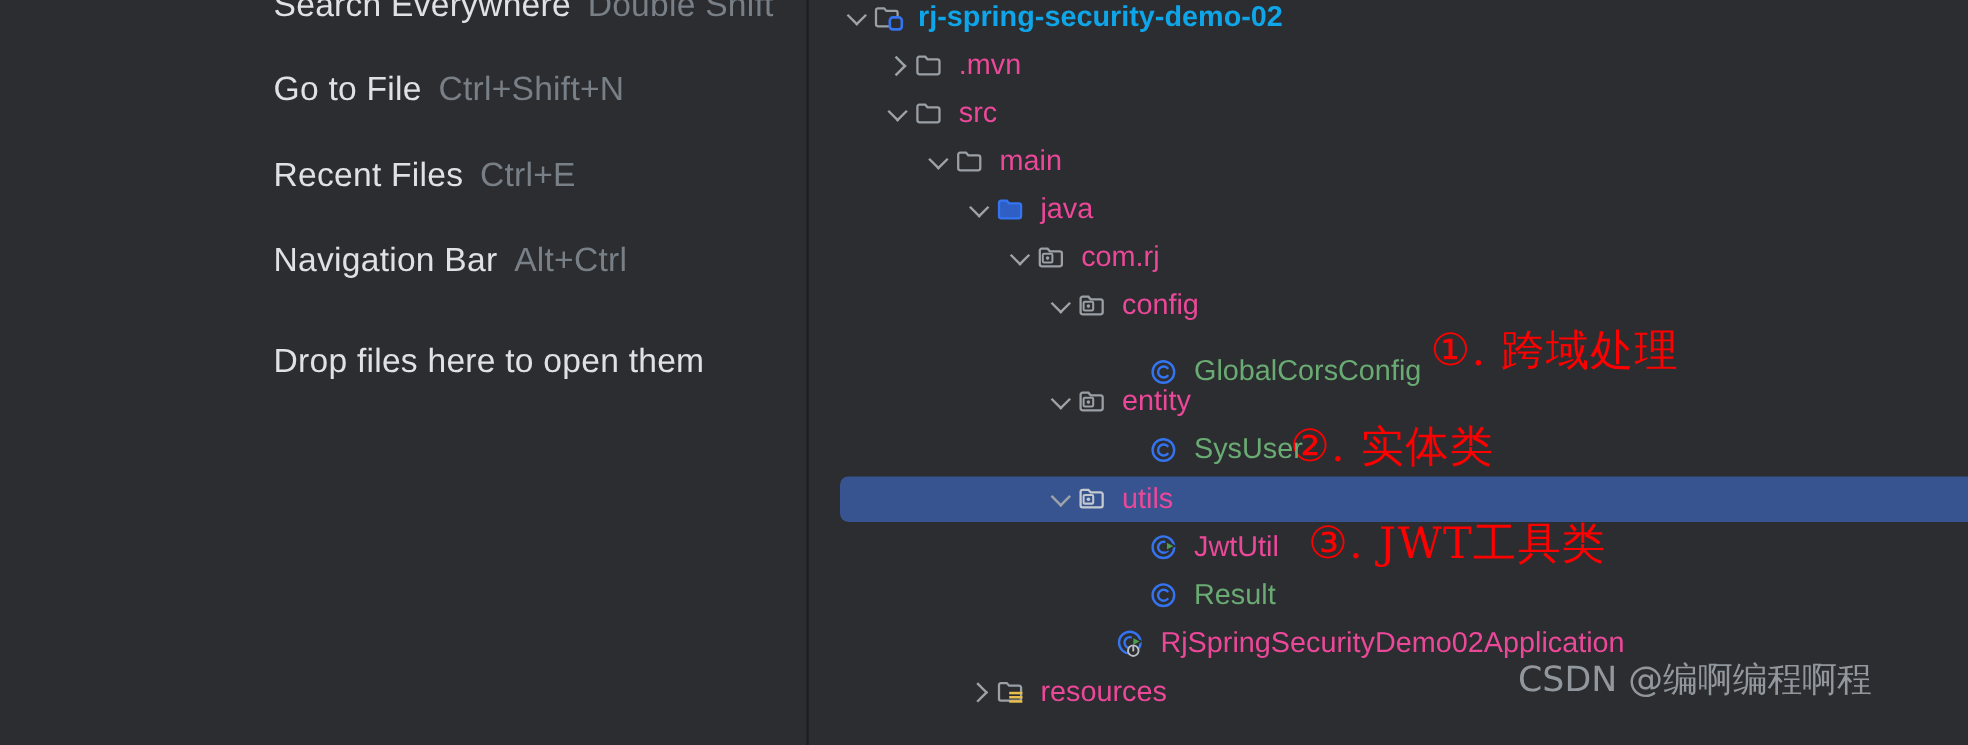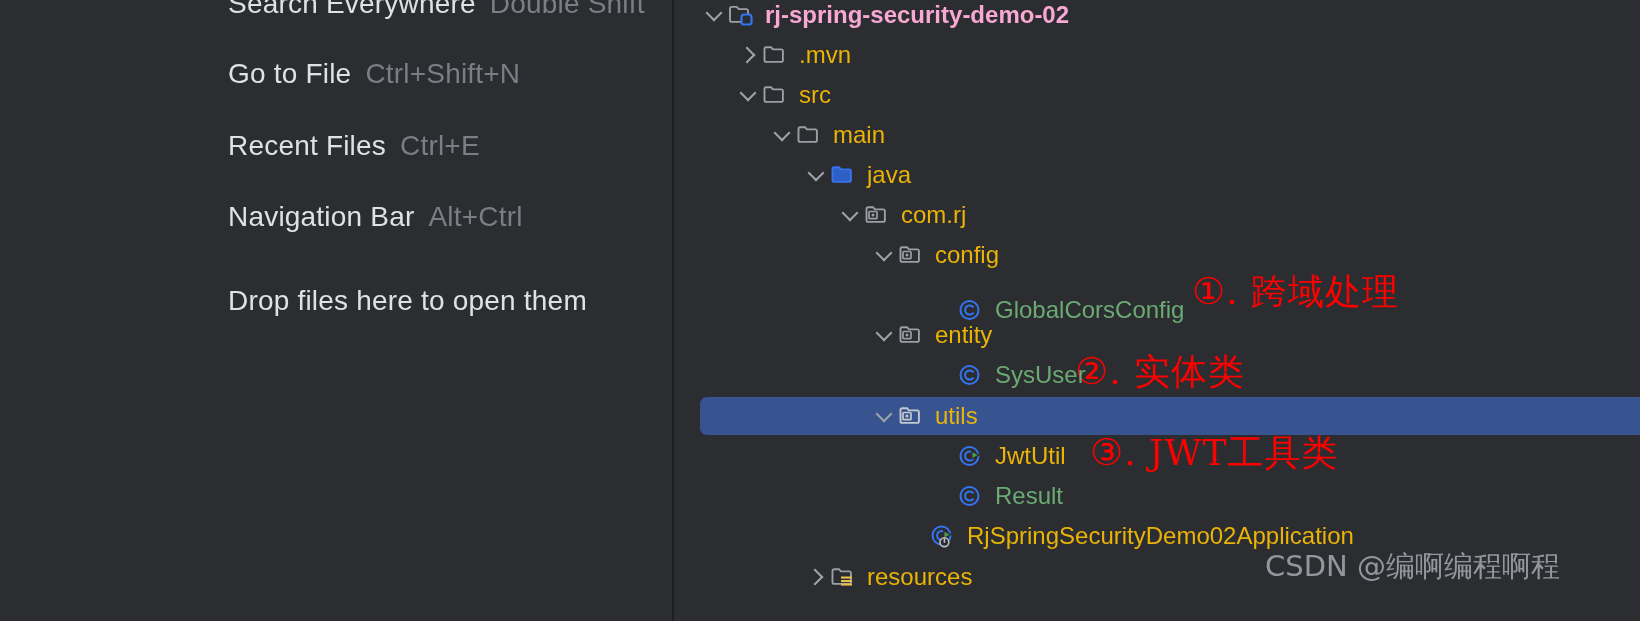--- a/index.html
+++ b/index.html
@@ -123,23 +123,23 @@
     flex: 0 0 auto;
     width: 28px;
     height: 26px;
     margin-right: 9px;
     position: relative;
     display: inline-block;
   }
   .ic svg { display: block; }
 
   .label { font-size: 24px; line-height: 26px; }
-  .label.bold { font-weight: bold; color: #f9a8d4; }
+  .label.bold { font-weight: bold; color: #0ea5e9; }
   .label.green { color: #6aab73; }
-  .label.plain { color: #eab308; }
+  .label.plain { color: #ec4899; }
 
   
   .annot {
     position: absolute;
     color: #ff0000;
     font-family: "DejaVu Serif", "Liberation Serif", serif;
     font-size: 36px;
     line-height: 40px;
     white-space: nowrap;
     letter-spacing: 1px;

